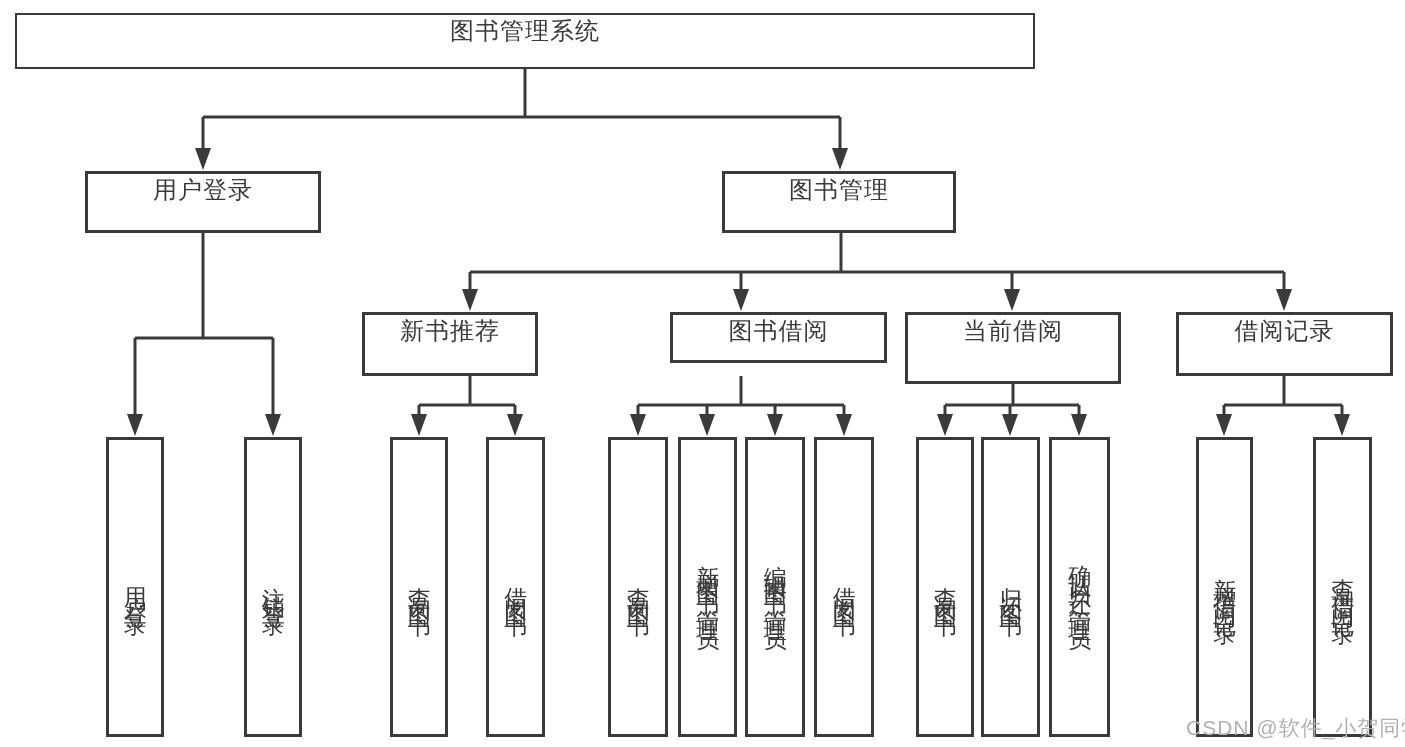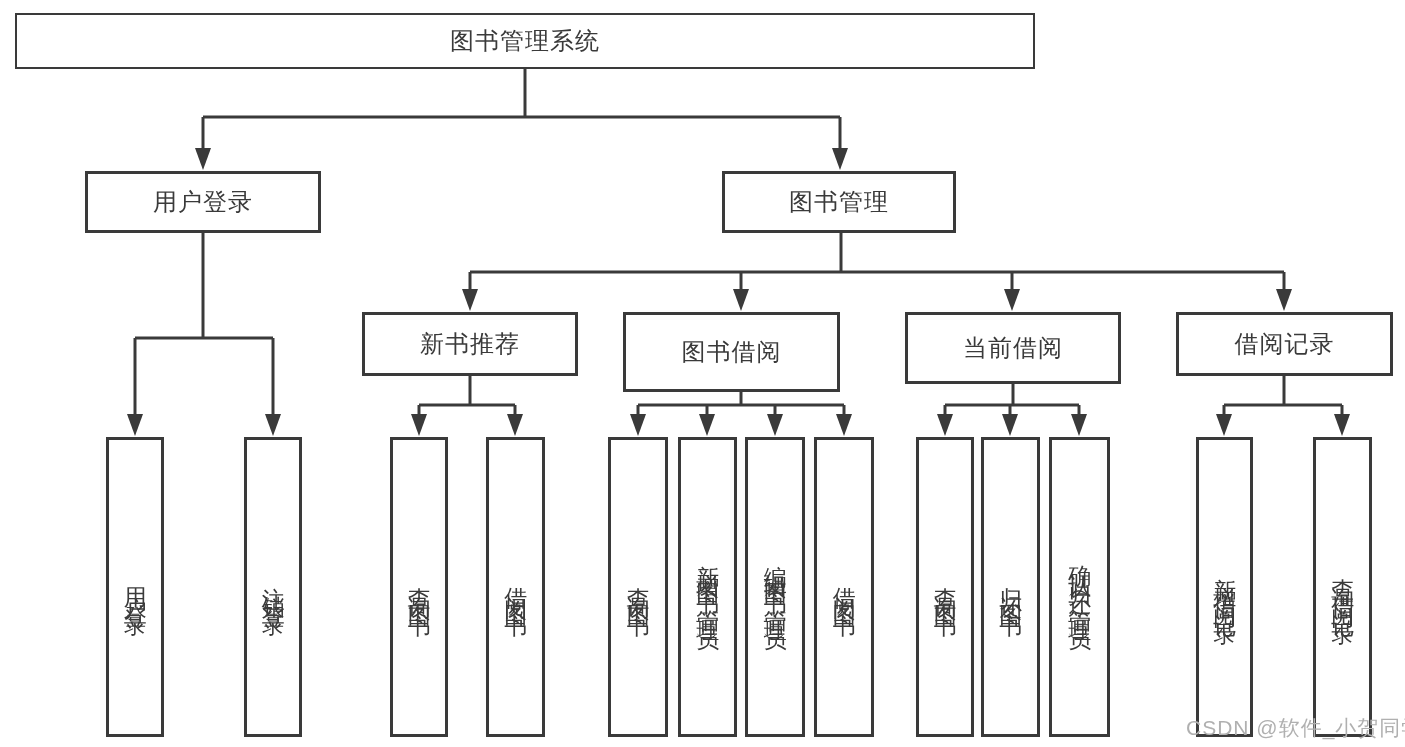--- a/index.html
+++ b/index.html
@@ -12,21 +12,21 @@
     overflow:hidden;
   }
   svg.edges{position:absolute;left:0;top:0;color:var(--line-color,#3a3a3a);}
   svg.edges line,svg.edges path{stroke:currentColor;stroke-width:3;fill:none;}
   svg.edges polygon{fill:currentColor;stroke:none;}
   .node{
     position:absolute;
     box-sizing:border-box;
     border:3px solid var(--line-color,#3a3a3a);
     background:#ffffff;
-    display:flex;align-items:center;justify-content:center;
+    display:flex;align-items:flex-start;justify-content:center;
     font-size:24px;letter-spacing:1px;
     z-index:2;
   }
   .node.root{border-width:2px;}
   .leaf{
     position:absolute;
     box-sizing:border-box;
     border:3px solid var(--line-color,#3a3a3a);
     background:#ffffff;
     display:flex;align-items:center;justify-content:center;
@@ -118,24 +118,24 @@
     <span>图书管理系统</span>
   </div>
 
   <div class="node" style="left:85px;top:171px;width:236px;height:62px">
     <span>用户登录</span>
   </div>
   <div class="node" style="left:722px;top:171px;width:234px;height:62px">
     <span>图书管理</span>
   </div>
 
-  <div class="node" style="left:362px;top:312px;width:216px;height:64px">
+  <div class="node" style="left:362px;top:312px;width:176px;height:64px">
     <span>新书推荐</span>
   </div>
-  <div class="node" style="left:623px;top:312px;width:217px;height:80px">
+  <div class="node" style="left:670px;top:312px;width:217px;height:51px">
     <span>图书借阅</span>
   </div>
   <div class="node" style="left:905px;top:312px;width:216px;height:72px">
     <span>当前借阅</span>
   </div>
   <div class="node" style="left:1176px;top:312px;width:217px;height:64px">
     <span>借阅记录</span>
   </div>
 
   <div class="leaf" style="left:106px;top:437px;width:58px;height:300px">用户登录</div>

